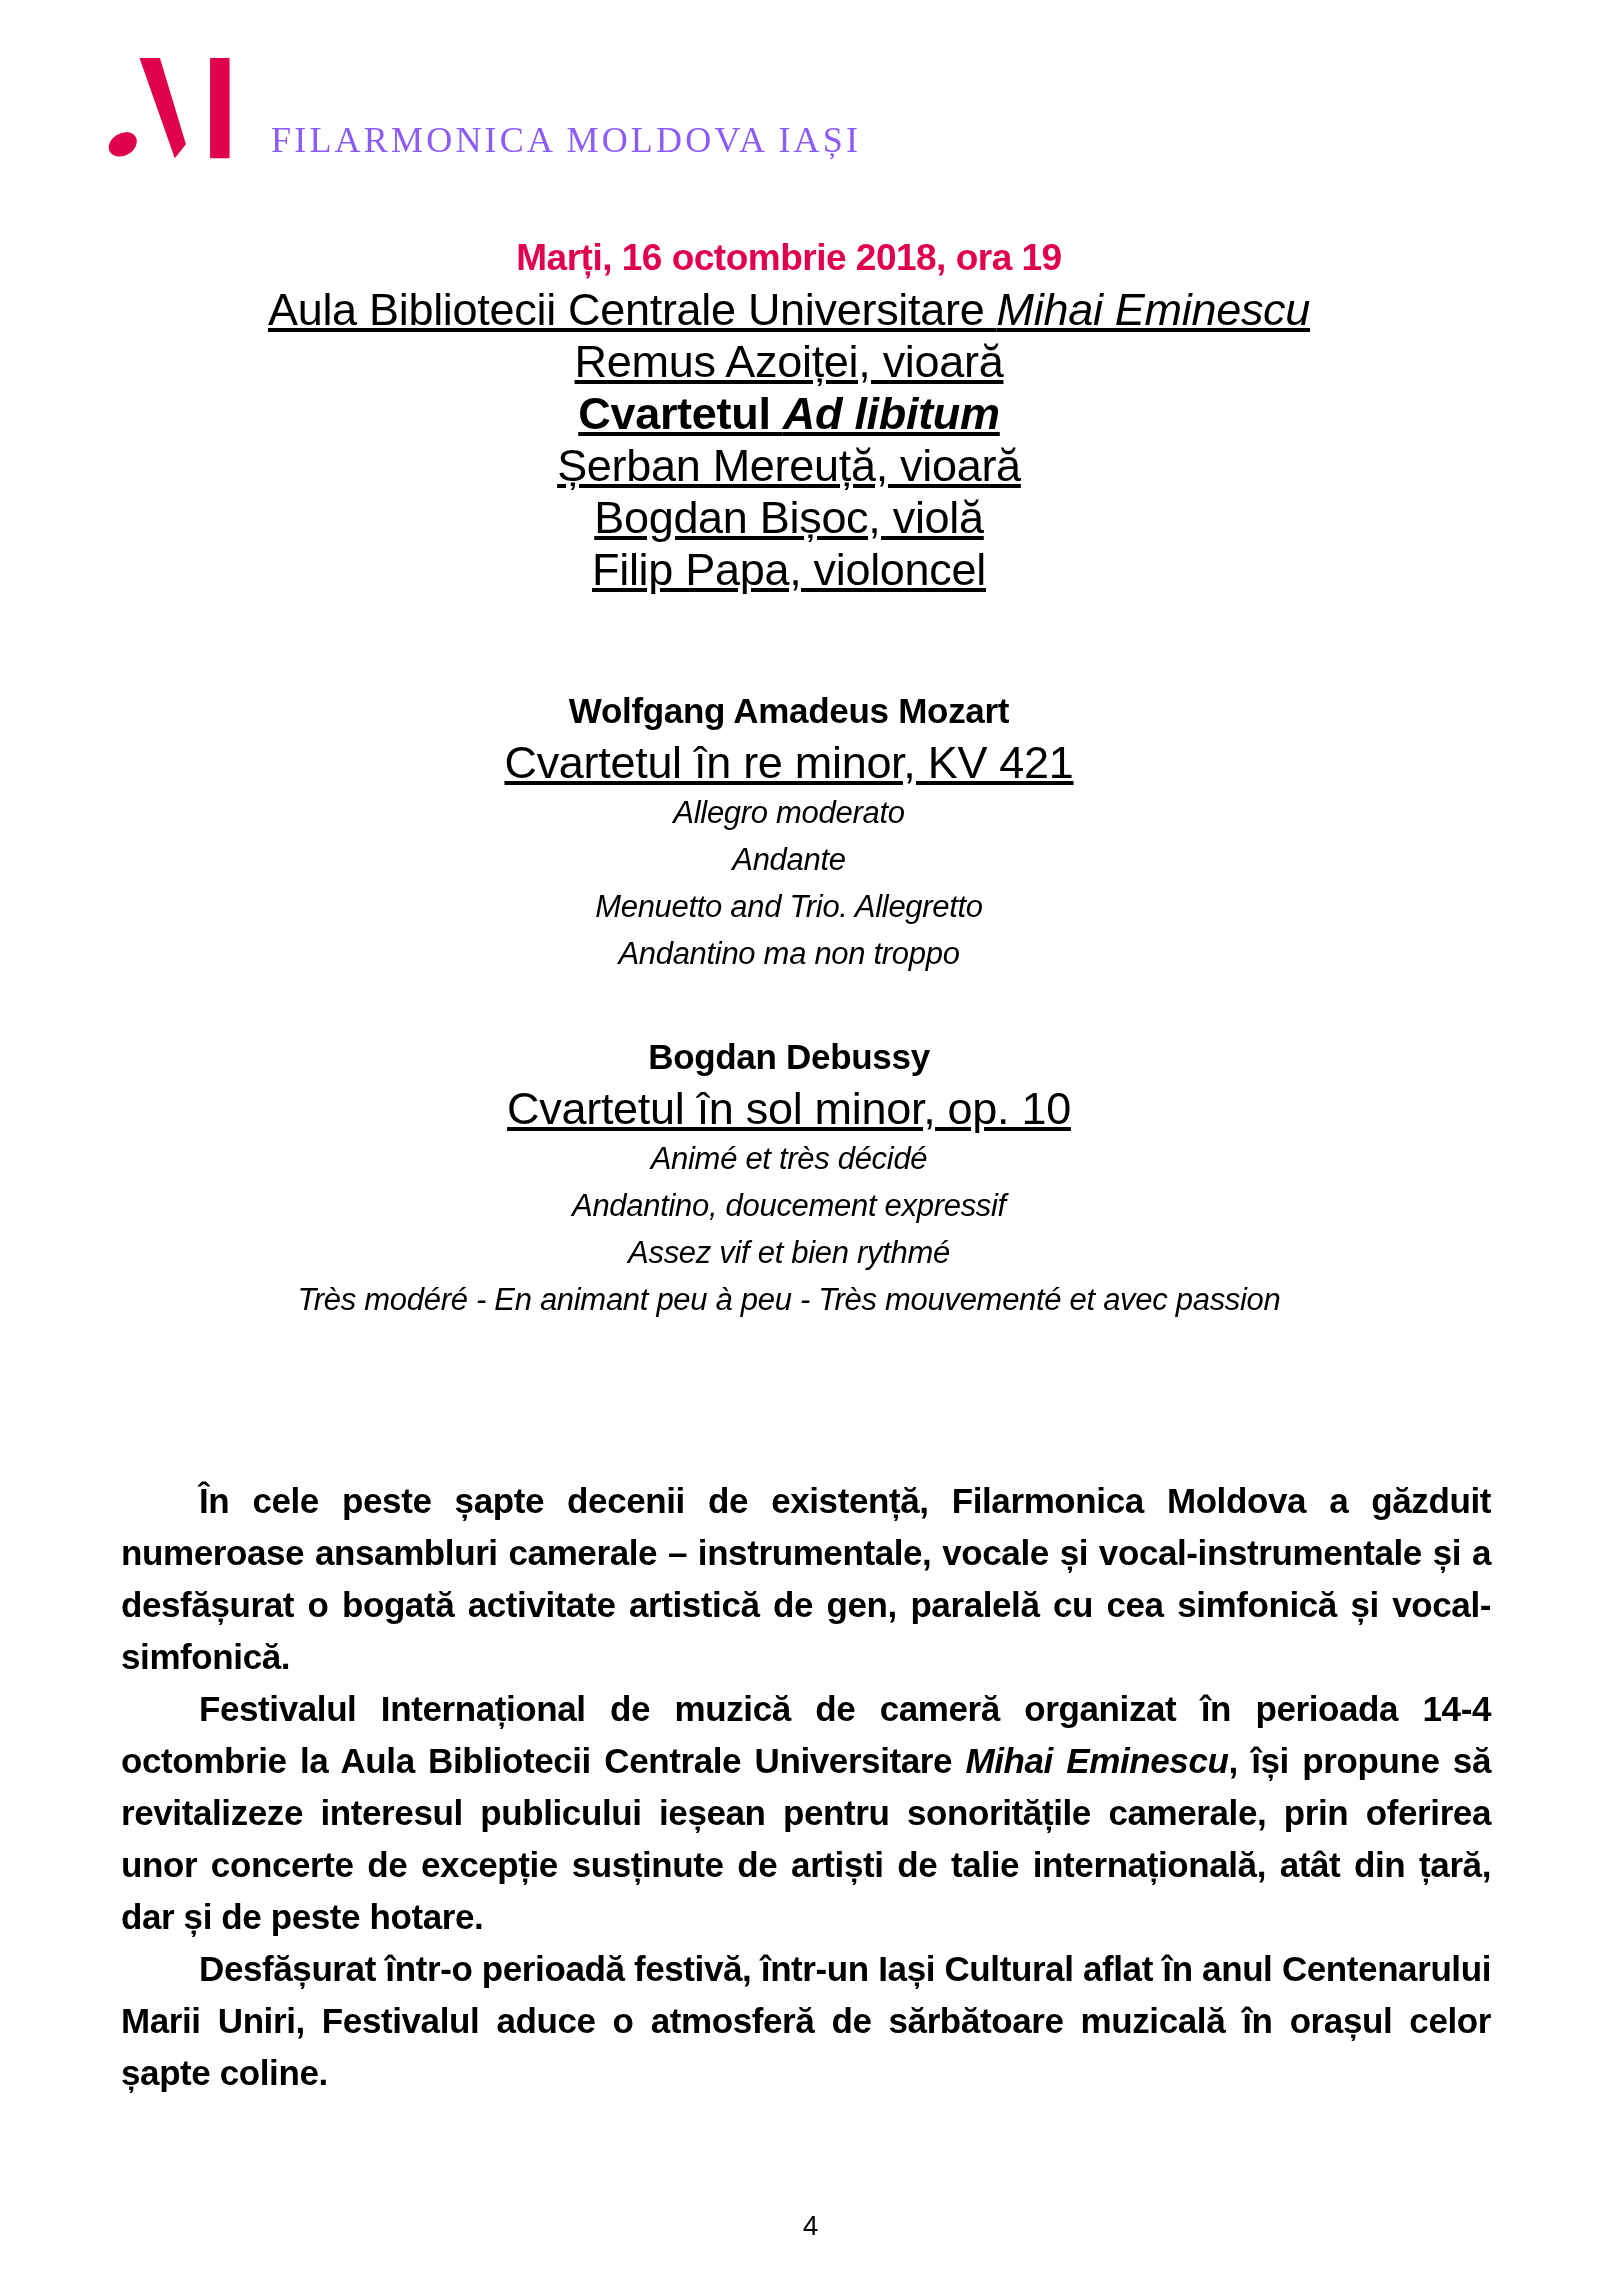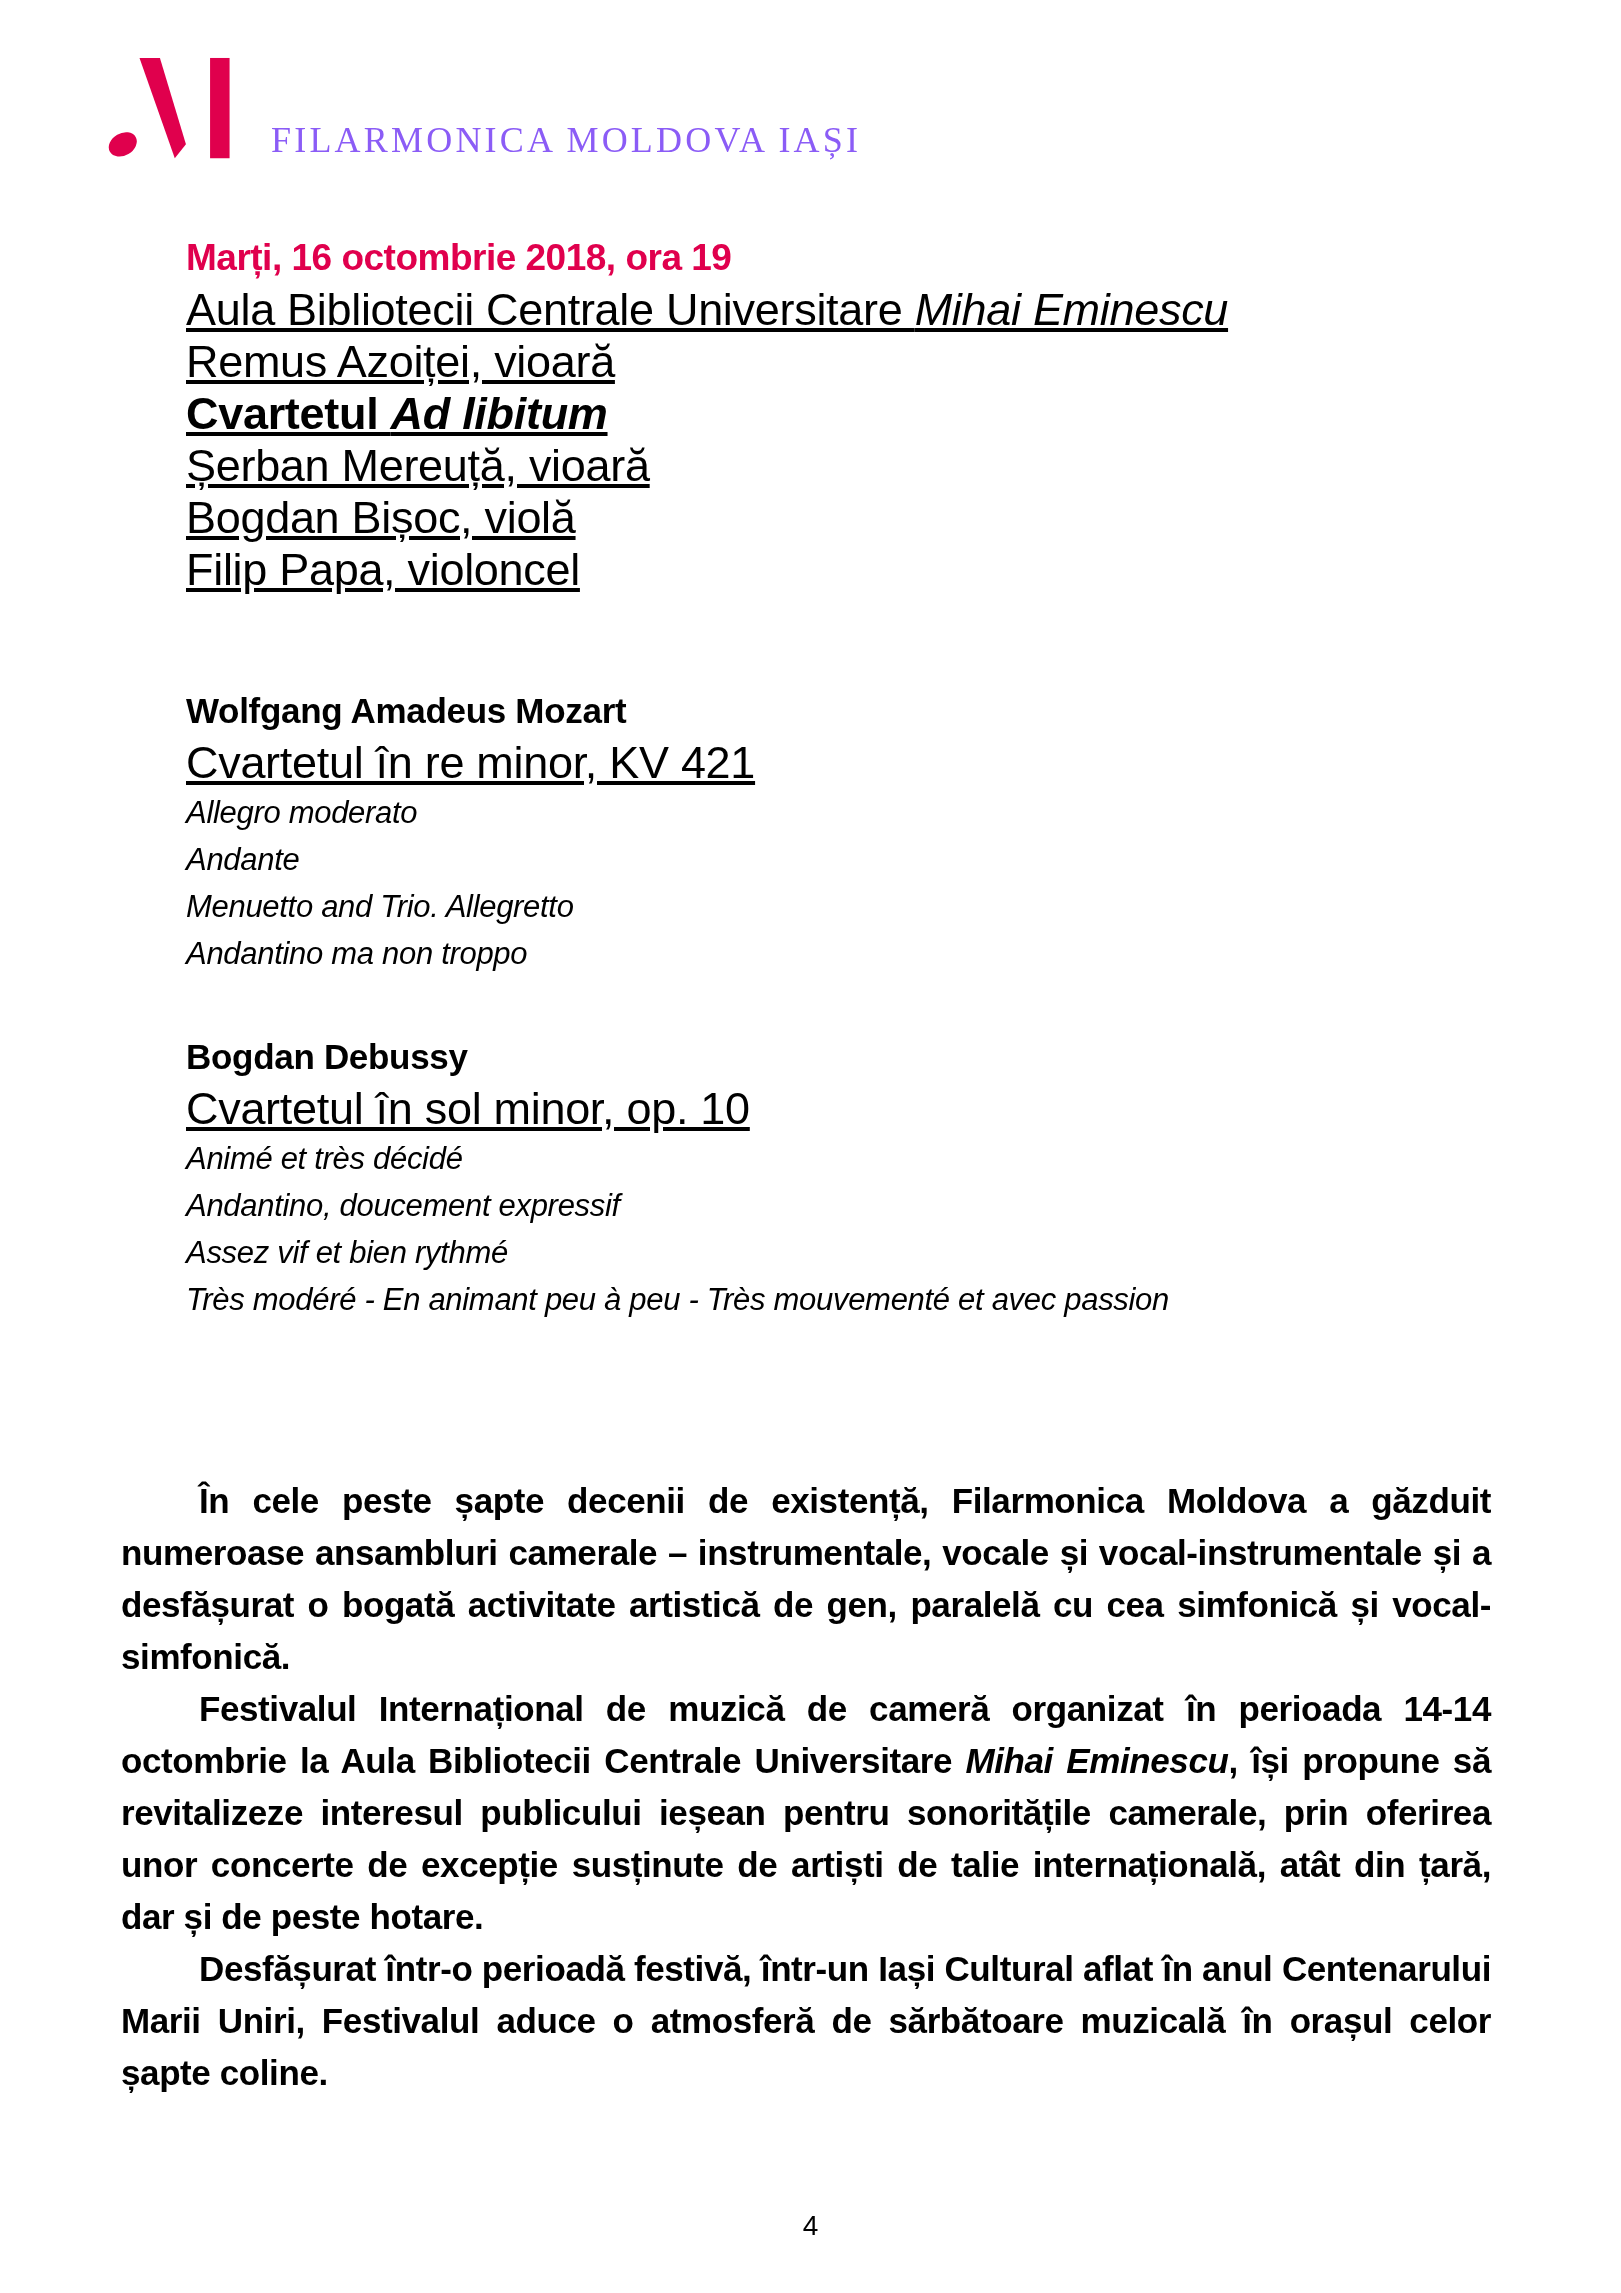--- a/index.html
+++ b/index.html
@@ -1,21 +1,21 @@
 <!DOCTYPE html>
 <html style="font-size:15px"><head>
 <meta charset="utf-8">
 <style>
   html, body { margin:0; padding:0; background:#ffffff; }
   body { width:1621px; height:2294px; position:relative; overflow:hidden;
          font-family:"Liberation Sans", "DejaVu Sans", sans-serif; color:#000; }
   .logo { position:absolute; left:107px; top:56px; width:130px; height:107px; }
   .logotype { position:absolute; left:271px; top:118px; font-family:"Liberation Serif","DejaVu Serif",serif;
               font-size:36px; letter-spacing:3.2px; color:#8b5cf6; white-space:nowrap; line-height:45px; }
-  .program { position:absolute; left:186px; top:232px; width:1206px; }
+  .program { position:absolute; left:186px; top:232px; width:1206px;text-align:center; }
   .line { white-space:nowrap; }
   .date { color:#e0004d; font-weight:bold; font-size:37px; height:52px; line-height:52px; letter-spacing:-0.5px; }
   .reg { font-size:45px; height:52px; line-height:52px; letter-spacing:-0.3px;text-decoration:underline; }
   .bold { font-weight:bold; }
   .ital { font-style:italic; font-size:31px; height:47px; line-height:47px; letter-spacing:-0.3px; }
   .spacer-lg { height:89px; }
   .spacer-md { height:54px; }
   .composer { font-weight:bold; font-size:35px; height:52px; line-height:52px; letter-spacing:-0.3px; }
   .prose { position:absolute; left:121px; top:1475px; width:1370px; font-weight:bold; font-size:35px;
            line-height:52px; text-align:justify; letter-spacing:-0.4px; }
@@ -55,18 +55,18 @@
   <div class="line composer">Bogdan Debussy</div>
   <div class="line reg">Cvartetul în sol minor, op. 10</div>
   <div class="line ital">Animé et très décidé</div>
   <div class="line ital">Andantino, doucement expressif</div>
   <div class="line ital">Assez vif et bien rythmé</div>
   <div class="line ital">Très modéré - En animant peu à peu - Très mouvementé et avec passion</div>
 </div>
 
 <div class="prose">
   <p>În cele peste șapte decenii de existență, Filarmonica Moldova a găzduit numeroase ansambluri camerale – instrumentale, vocale și vocal-instrumentale și a desfășurat o bogată activitate artistică de gen, paralelă cu cea simfonică și vocal-simfonică.</p>
-  <p><span>Festivalul Internațional de muzică de cameră organizat în perioada 14-14 octombrie la Aula Bibliotecii Centrale Universitare </span><i>Mihai Eminescu</i><span>, își propune să revitalizeze interesul publicului ieșean pentru sonoritățile camerale, prin oferirea unor concerte de excepție susținute de artiști de talie internațională, atât din țară, dar și de peste hotare.</span></p>
+  <p><span>Festivalul Internațional de muzică de cameră organizat în perioada 14-4 octombrie la Aula Bibliotecii Centrale Universitare </span><i>Mihai Eminescu</i><span>, își propune să revitalizeze interesul publicului ieșean pentru sonoritățile camerale, prin oferirea unor concerte de excepție susținute de artiști de talie internațională, atât din țară, dar și de peste hotare.</span></p>
   <p>Desfășurat într-o perioadă festivă, într-un Iași Cultural aflat în anul Centenarului Marii Uniri, Festivalul aduce o atmosferă de sărbătoare muzicală în orașul celor șapte coline.</p>
 </div>
 
 <div class="pagenum">4</div>
 
 
 </body></html>

